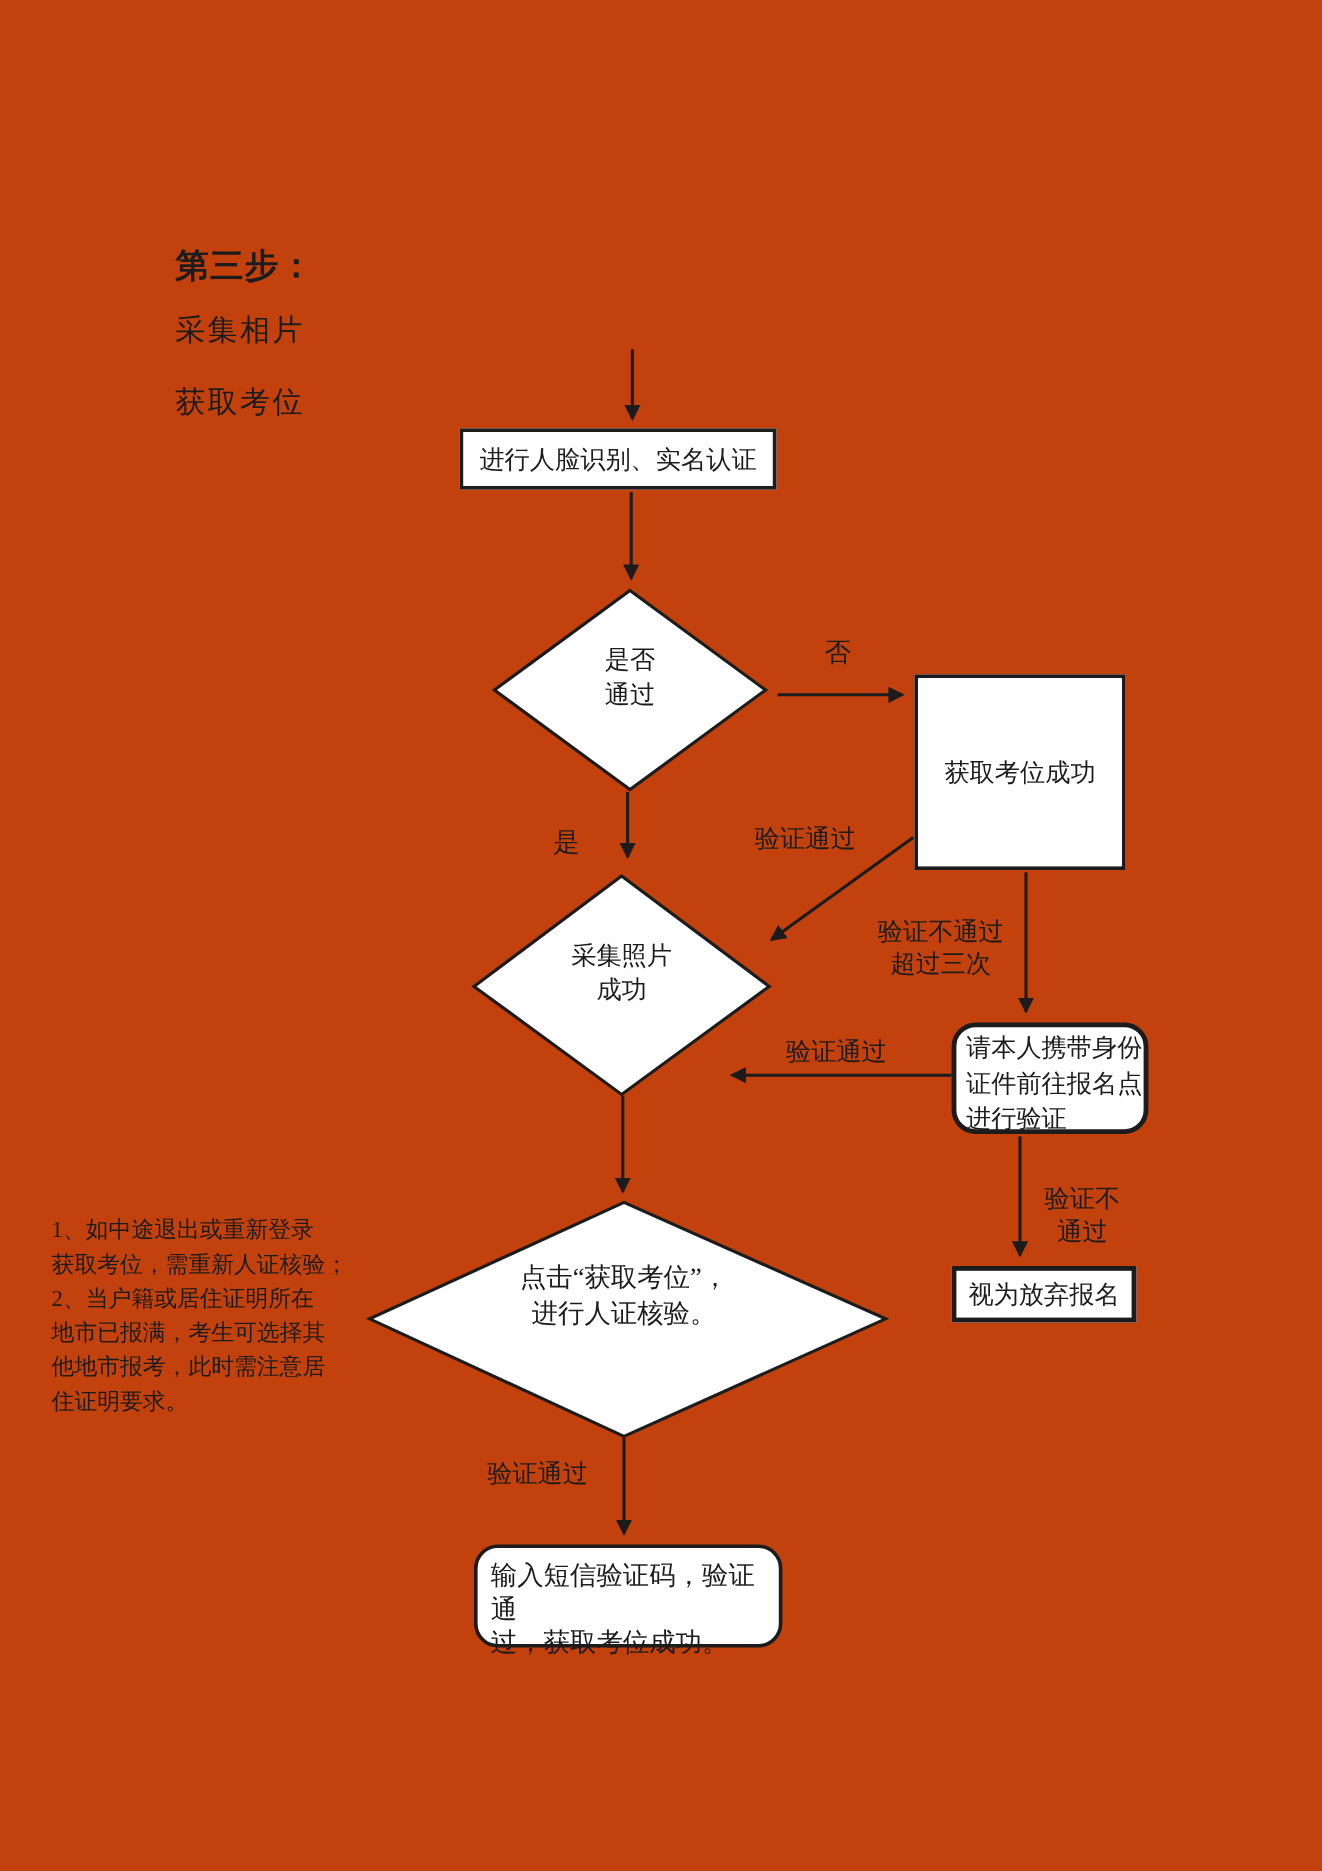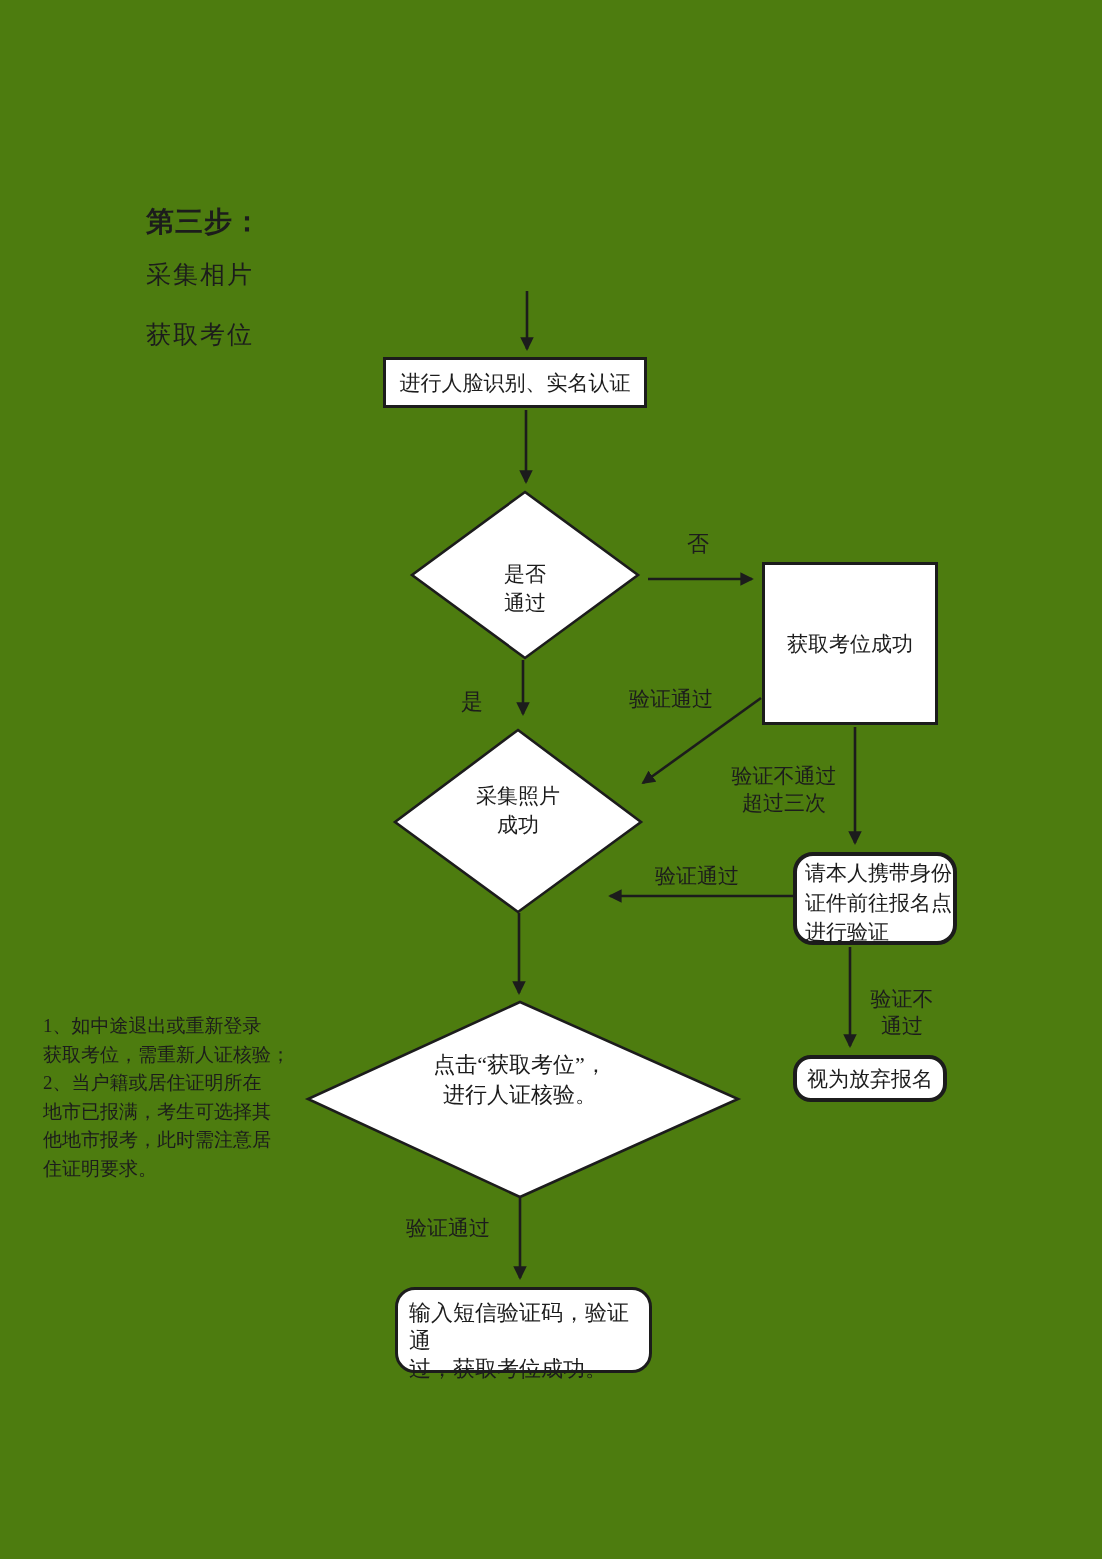--- a/index.html
+++ b/index.html
@@ -4,21 +4,21 @@
 <style>
   html, body {
     margin: 0;
     padding: 0;
     background: #ffffff;
   }
   .page {
     position: relative;
     width: 1102px;
     height: 1559px;
-    background: #4d7c0f;
+    background: #c2410c;
     color: #1c1c1c;
     font-family: "Liberation Serif", "DejaVu Serif", serif;
     overflow: hidden;
   }
   .layer {
     position: absolute;
     left: 0;
     top: 0;
   }
 
@@ -62,33 +62,33 @@
     justify-content: flex-start;
     text-align: left;
     align-items: flex-start;
     border-radius: 20px;
   }
   #box-capture   { left: 353px; top: 203px; width: 392px; height: 86px; }
   #box-faceauth  { left: 383px; top: 357px; width: 264px; height: 51px; }
   #box-recollect { left: 762px; top: 562px; width: 176px; height: 163px; }
   #box-onsite    { left: 793px; top: 852px; width: 164px; height: 93px;
                    padding: 3px 0 0 8px; line-height: 29.5px; }
-  #box-abandon   { left: 793px; top: 1055px; width: 154px; height: 47px; border-radius: 18px; }
+  #box-abandon   { left: 793px; top: 1055px; width: 154px; height: 47px; }
   #box-sms       { left: 395px; top: 1287px; width: 257px; height: 86px;
                    padding: 9px 0 0 11px; line-height: 28px; font-size: 22px; }
 
   
   .diamond-text {
     position: absolute;
     text-align: center;
     white-space: pre-line;
     font-size: 21px;
     line-height: 29px;
   }
-  #dtext-pass    { left: 425px; top: 560px; width: 200px; }
+  #dtext-pass    { left: 425px; top: 536px; width: 200px; }
   #dtext-collect { left: 418px; top: 782px; width: 200px; }
   #dtext-seat    { left: 380px; top: 1050px; width: 280px; line-height: 30px; font-size: 22px; }
 
   
   .edge-label {
     position: absolute;
     font-size: 21px;
     text-align: center;
     white-space: pre-line;
     line-height: 27px;

